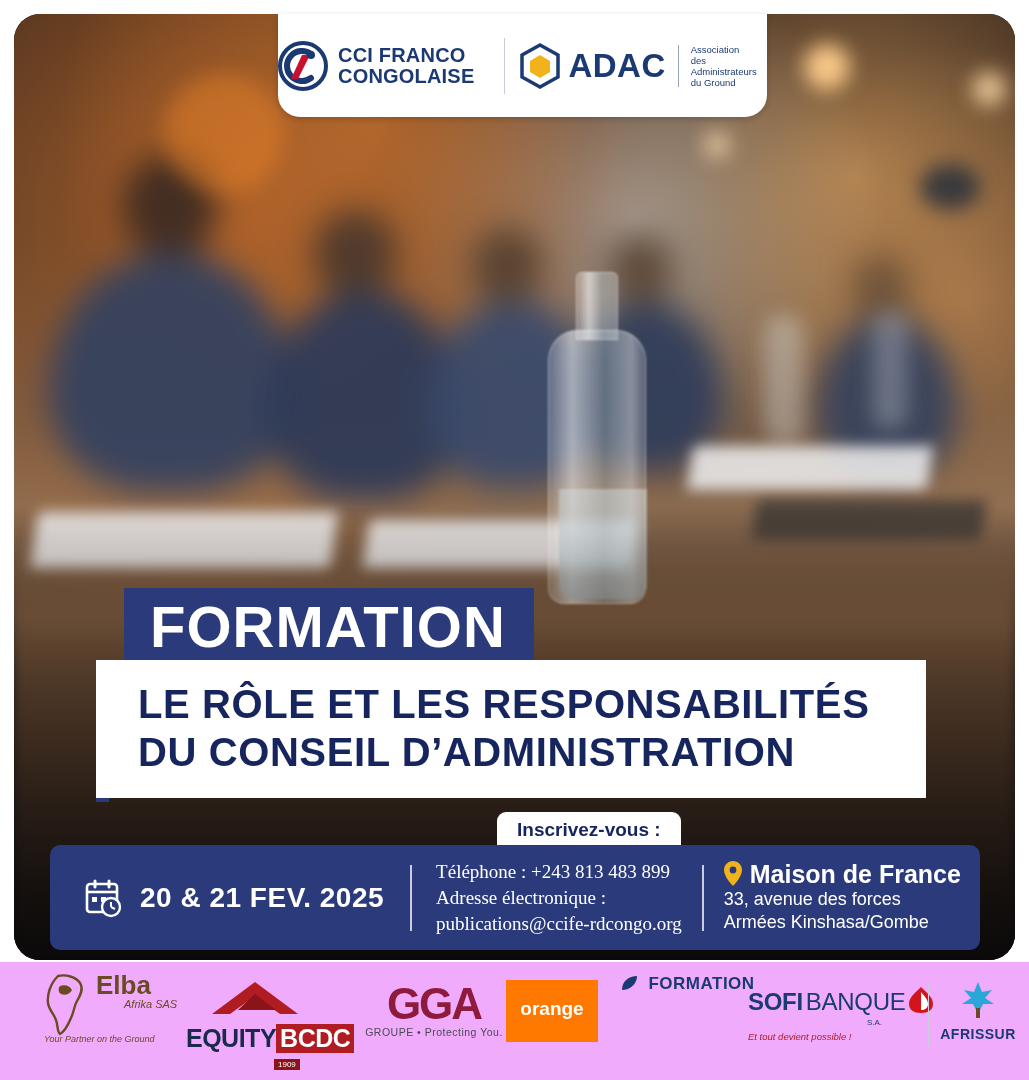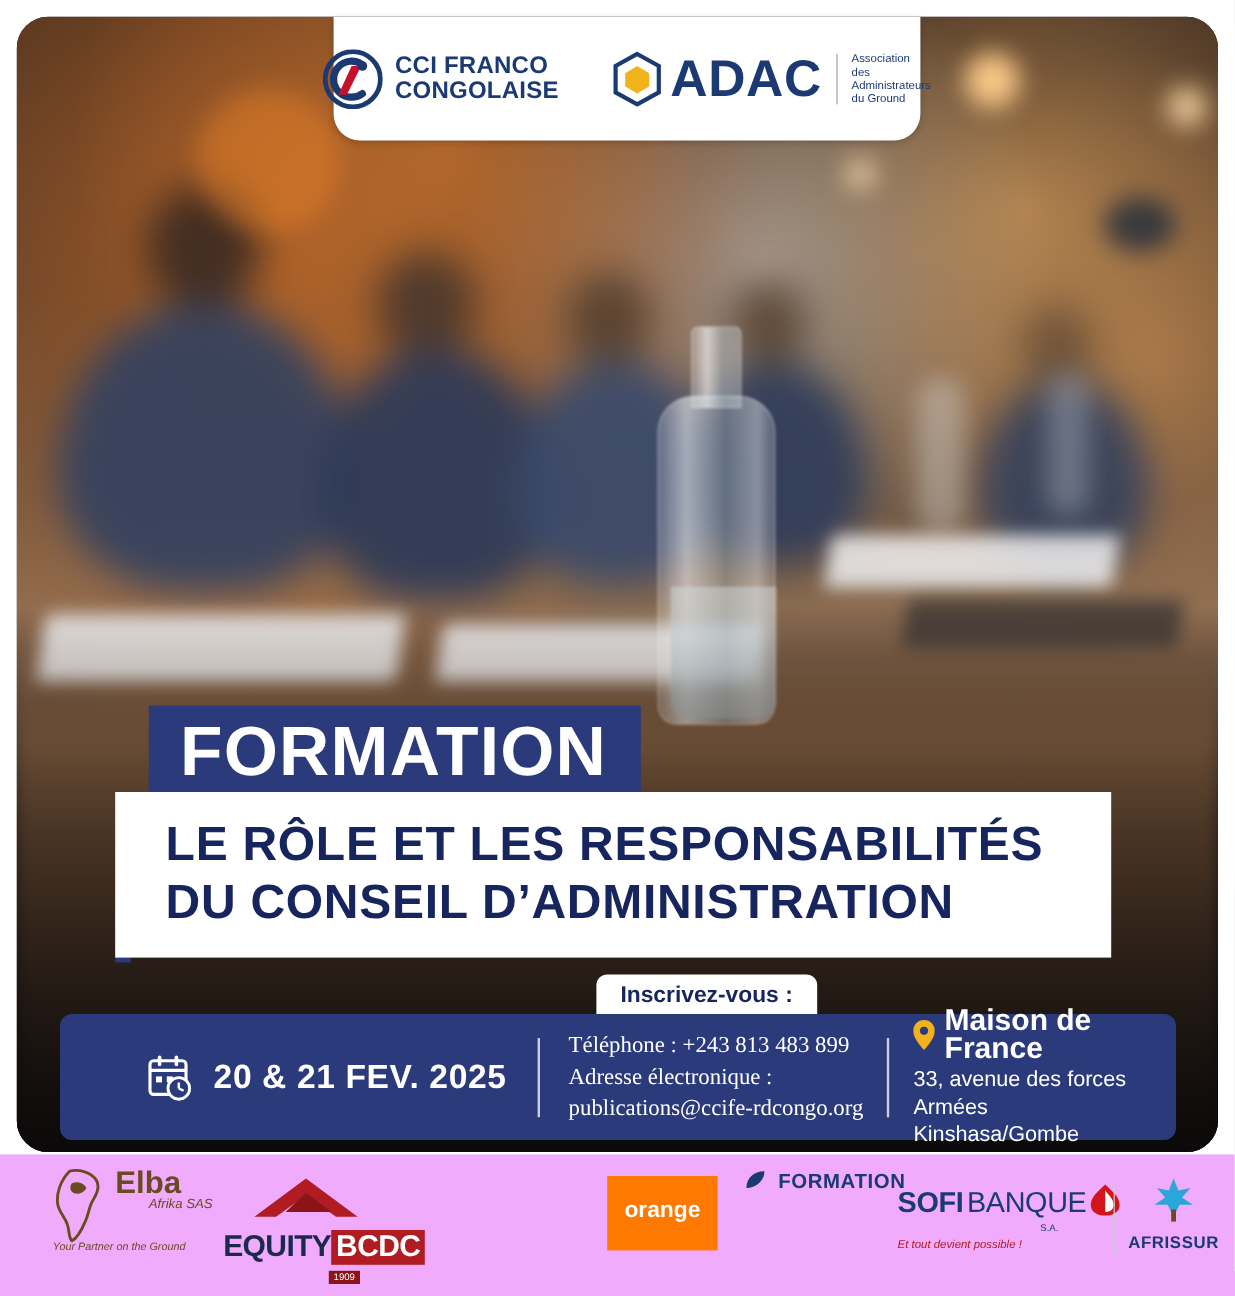--- a/index.html
+++ b/index.html
@@ -148,21 +148,21 @@
     margin: 0 14px;
   }
   .adac-block {
     display: flex;
     align-items: center;
     gap: 7px;
   }
   .adac-hex { width: 42px; height: 46px; }
   .adac-name {
     font-weight: bold;
-    font-size: 43px;
+    font-size: 33px;
     color: #1b3a73;
     letter-spacing: .5px;
     line-height: 34px;
   }
   .adac-sep {
     width: 1px; height: 42px; background: #9aa3b3; margin: 0 5px;
   }
   .adac-sub {
     font-size: 9.5px;
     line-height: 11px;
@@ -234,21 +234,20 @@
     display: flex;
     align-items: center;
     color: #ffffff;
   }
   .info-date {
     display: flex;
     align-items: center;
     gap: 16px;
     padding: 0 26px 0 34px;
     white-space: nowrap;
-    margin-left: 38px;
   }
   .cal-icon { width: 40px; height: 40px; position: relative; }
   .date-text {
     font-weight: bold;
     font-size: 28px;
     letter-spacing: .5px;
   }
   .vdiv {
     width: 2px;
     height: 66px;
@@ -472,20 +471,24 @@
           <path d="M45 14 L66 30 L45 30 L28 30 Z" fill="#8a1418"></path>
         </svg>
       </div>
       <div style="display:flex; align-items:center; margin-top:2px;">
         <span class="equity-word">EQUITY</span>
         <span class="equity-word equity-bcdc">BCDC</span>
       </div>
       <div class="equity-year" style="display:inline-block; margin-left:88px;">1909</div>
     </div>
 
+    <div class="sp" style="left:356px; top:20px; width:156px; text-align:center;">
+      <div class="gga-word">GGA</div>
+      <div class="gga-sub">GROUPE • Protecting You.</div>
+    </div>
 
     <div class="sp" style="left:506px; top:18px;">
       <div class="orange-box">
         <span class="orange-word">orange</span>
       </div>
     </div>
 
     <div class="sp" style="left:620px; top:12px;">
       <span style="display:inline-block; vertical-align:middle; margin-right:6px;">
         <svg width="18" height="18" viewBox="0 0 18 18">

